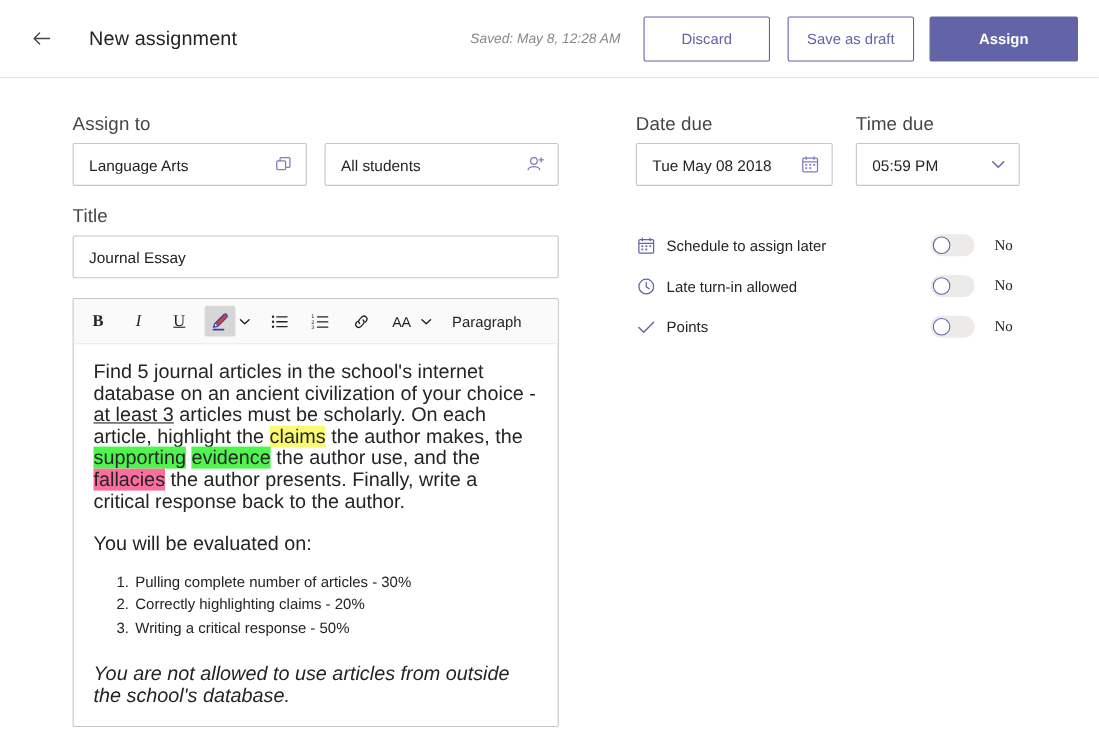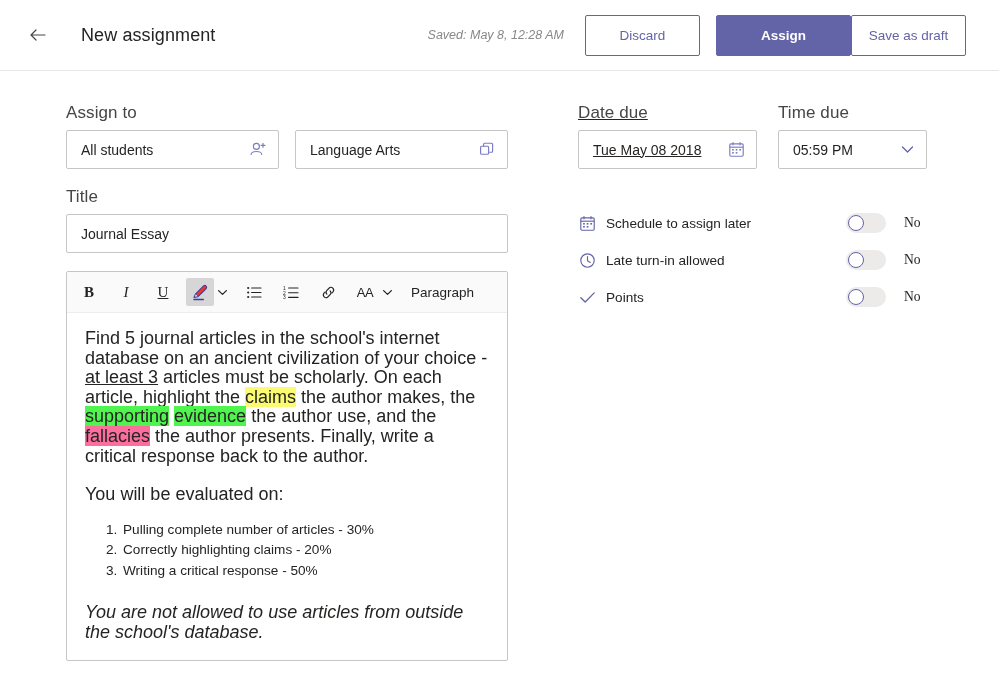--- a/index.html
+++ b/index.html
@@ -214,21 +214,21 @@
     gap: 8px;
     padding: 0 12px;
     cursor: pointer;
     color: #6264a7;
     font-size: 13.5px;
     font-family: "Liberation Sans", sans-serif;
   }
 
   
   .datetime-row { display: flex; gap: 21px; }
-  #date-due-field { width: 179px; text-decoration: underline; }
+  #date-due-field { width: 179px; }
   #time-due-field { width: 149px; }
 
   .opt-list { margin-top: 36px; }
   .opt-row {
     display: flex;
     align-items: center;
     height: 36px;
     margin-bottom: 1px;
   }
   .opt-ic {
@@ -277,49 +277,49 @@
 
 <div class="topbar">
   <button class="back-btn">
     <svg width="20" height="20" viewBox="0 0 20 20" fill="none">
       <path d="M3 10h14M3 10l5-5M3 10l5 5" stroke="#484644" stroke-width="1.2" stroke-linecap="round" stroke-linejoin="round"></path>
     </svg>
   </button>
   <div class="page-title">New assignment</div>
   <div class="saved-text">Saved: May 8, 12:28 AM</div>
   <div class="hdr-btn secondary" id="discard-button">Discard</div>
+  <div class="hdr-btn secondary" id="save-draft-button">Save as draft</div>
   <div class="hdr-btn primary">Assign</div>
-  <div class="hdr-btn secondary" id="save-draft-button">Save as draft</div>
 </div>
 
 <div class="content">
 
   <div class="col-left">
 
     <div class="field-label">Assign to</div>
     <div class="row-2">
+      <div class="assign-cell">
+        <div class="inputbox">
+          <span class="val">Language Arts</span>
+          <span class="ic">
+            <svg width="17" height="17" viewBox="0 0 17 17" fill="none">
+              <rect x="1.6" y="5.2" width="8" height="8" rx="1" stroke="#7b7cc0" stroke-width="1.15"></rect>
+              <path d="M4.6 5.2V3.2a1 1 0 0 1 1-1h7a1 1 0 0 1 1 1v7a1 1 0 0 1-1 1h-2" stroke="#7b7cc0" stroke-width="1.15" stroke-linecap="round" stroke-linejoin="round"></path>
+            </svg>
+          </span>
+        </div>
+      </div>
       <div class="assign-cell wide">
         <div class="inputbox">
           <span class="val">All students</span>
           <span class="ic">
             <svg width="18" height="18" viewBox="0 0 18 18" fill="none">
               <circle cx="7.4" cy="5.4" r="3" stroke="#7b7cc0" stroke-width="1.15"></circle>
               <path d="M2.1 13.4c0-1.6 2.4-2.9 5.3-2.9s5.3 1.3 5.3 2.9" stroke="#7b7cc0" stroke-width="1.15" stroke-linecap="round"></path>
               <path d="M14 2.3v4M12 4.3h4" stroke="#7b7cc0" stroke-width="1.15" stroke-linecap="round"></path>
-            </svg>
-          </span>
-        </div>
-      </div>
-      <div class="assign-cell">
-        <div class="inputbox">
-          <span class="val">Language Arts</span>
-          <span class="ic">
-            <svg width="17" height="17" viewBox="0 0 17 17" fill="none">
-              <rect x="1.6" y="5.2" width="8" height="8" rx="1" stroke="#7b7cc0" stroke-width="1.15"></rect>
-              <path d="M4.6 5.2V3.2a1 1 0 0 1 1-1h7a1 1 0 0 1 1 1v7a1 1 0 0 1-1 1h-2" stroke="#7b7cc0" stroke-width="1.15" stroke-linecap="round" stroke-linejoin="round"></path>
             </svg>
           </span>
         </div>
       </div>
     </div>
 
     <div class="field-label" style="margin-top:18px">Title</div>
     <div class="inputbox" id="title-input">
       <span class="val">Journal Essay</span>
     </div>

